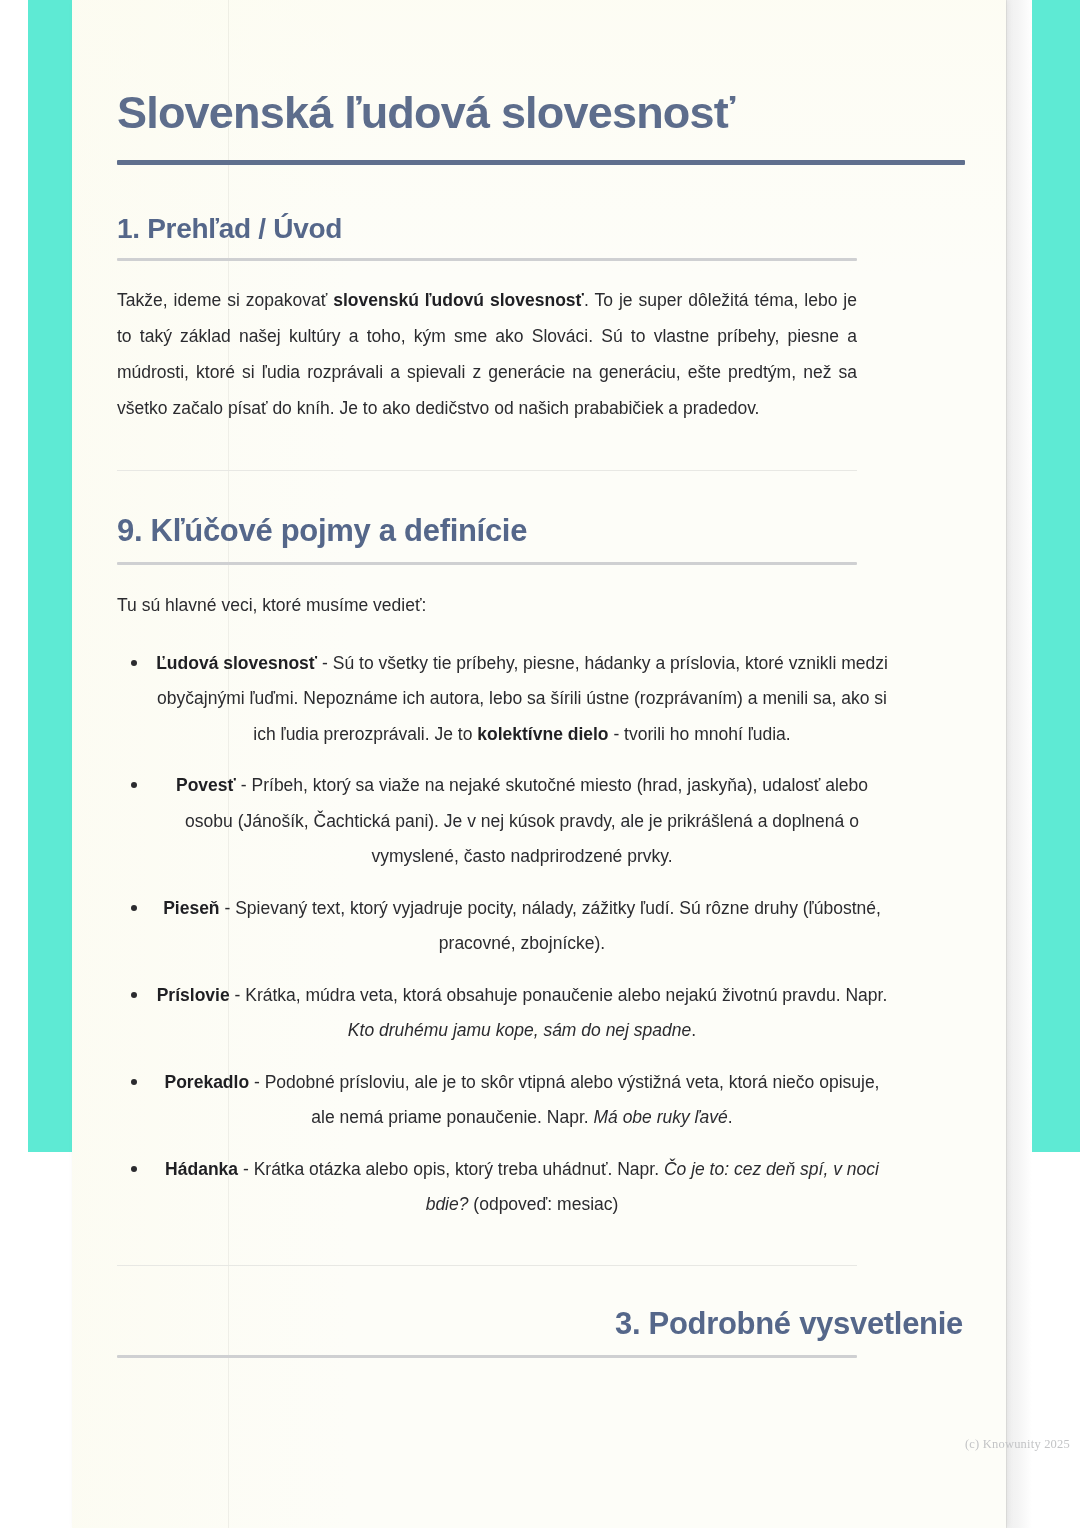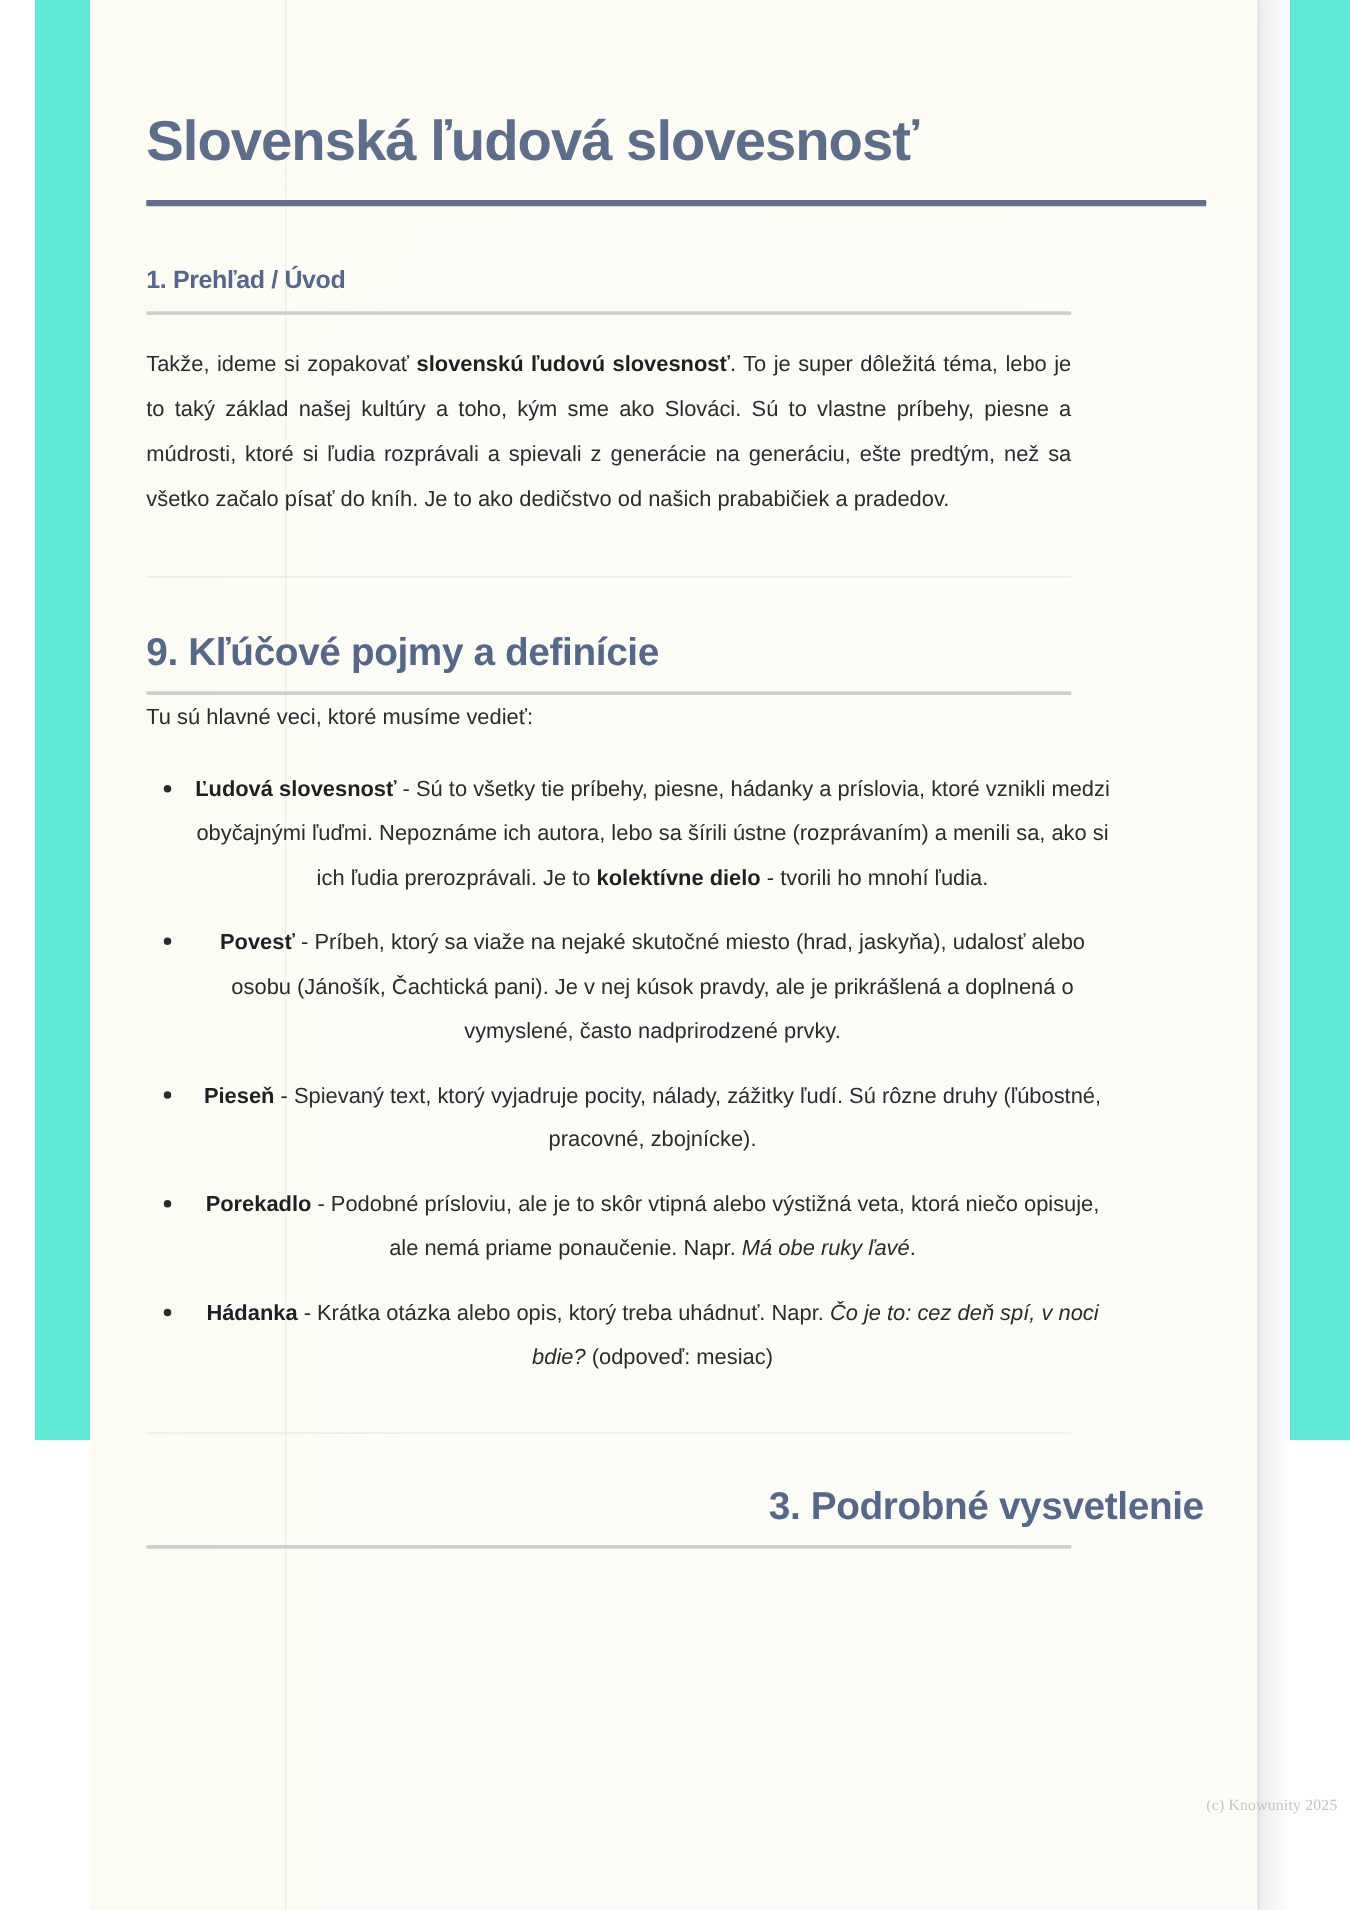--- a/index.html
+++ b/index.html
@@ -98,21 +98,21 @@
   
   .section {
     margin-top: 0;
   }
   .h2 {
     margin: 0;
     font-weight: 700;
     color: #55678a;
     letter-spacing: -0.3px;
   }
-  .h2.size-a { font-size: 20px; }     
+  .h2.size-a { font-size: 28px; }     
   .h2.size-b { font-size: 31px; }     
   .h2-rule {
     margin-top: 13px;
     width: 740px;
     height: 3px;
     background: #cfd0d2;
     border-radius: 1px;
   }
 
   .sec1-wrap  { padding-top: 48px; }
@@ -126,20 +126,21 @@
     font-size: 17.5px;
     line-height: 2.05;
   }
   p.intro {
     padding-top: 22px;
     text-align: justify;
     text-justify: inter-word;
     width: 740px;
   }
   p.lead {
+    padding-top: 23px;
     width: 740px;
   }
 
   
   .soft-sep {
     width: 740px;
     height: 1px;
     background: #e8e8e4;
   }
   .sep-1 { margin-top: 43px; }
@@ -228,20 +229,23 @@
 
 
           <li>
             <span class="dot"></span><span class="term">Povesť</span><span> - </span><span>Príbeh, ktorý sa viaže na nejaké skutočné miesto (hrad, jaskyňa), udalosť alebo osobu (Jánošík, Čachtická pani). Je v nej kúsok pravdy, ale je prikrášlená a doplnená o vymyslené, často nadprirodzené prvky.</span>
           </li>
 
           <li>
             <span class="dot"></span><span class="term">Pieseň</span><span> - </span><span>Spievaný text, ktorý vyjadruje pocity, nálady, zážitky ľudí. Sú rôzne druhy (ľúbostné, pracovné, zbojnícke).</span>
           </li>
 
+          <li>
+            <span class="dot"></span><span class="term">Príslovie</span><span> - </span><span>Krátka, múdra veta, ktorá obsahuje ponaučenie alebo nejakú životnú pravdu. Napr. </span><span class="em">Kto druhému jamu kope, sám do nej spadne</span><span>.</span>
+          </li>
 
           <li>
             <span class="dot"></span><span class="term">Porekadlo</span><span> - </span><span>Podobné prísloviu, ale je to skôr vtipná alebo výstižná veta, ktorá niečo opisuje, ale nemá priame ponaučenie. Napr. </span><span class="em">Má obe ruky ľavé</span><span>.</span>
           </li>
 
           <li>
             <span class="dot"></span><span class="term">Hádanka</span><span> - </span><span>Krátka otázka alebo opis, ktorý treba uhádnuť. Napr. </span><span class="em">Čo je to: cez deň spí, v noci bdie?</span><span> (odpoveď: mesiac)</span>
           </li>
 
         </ul>

